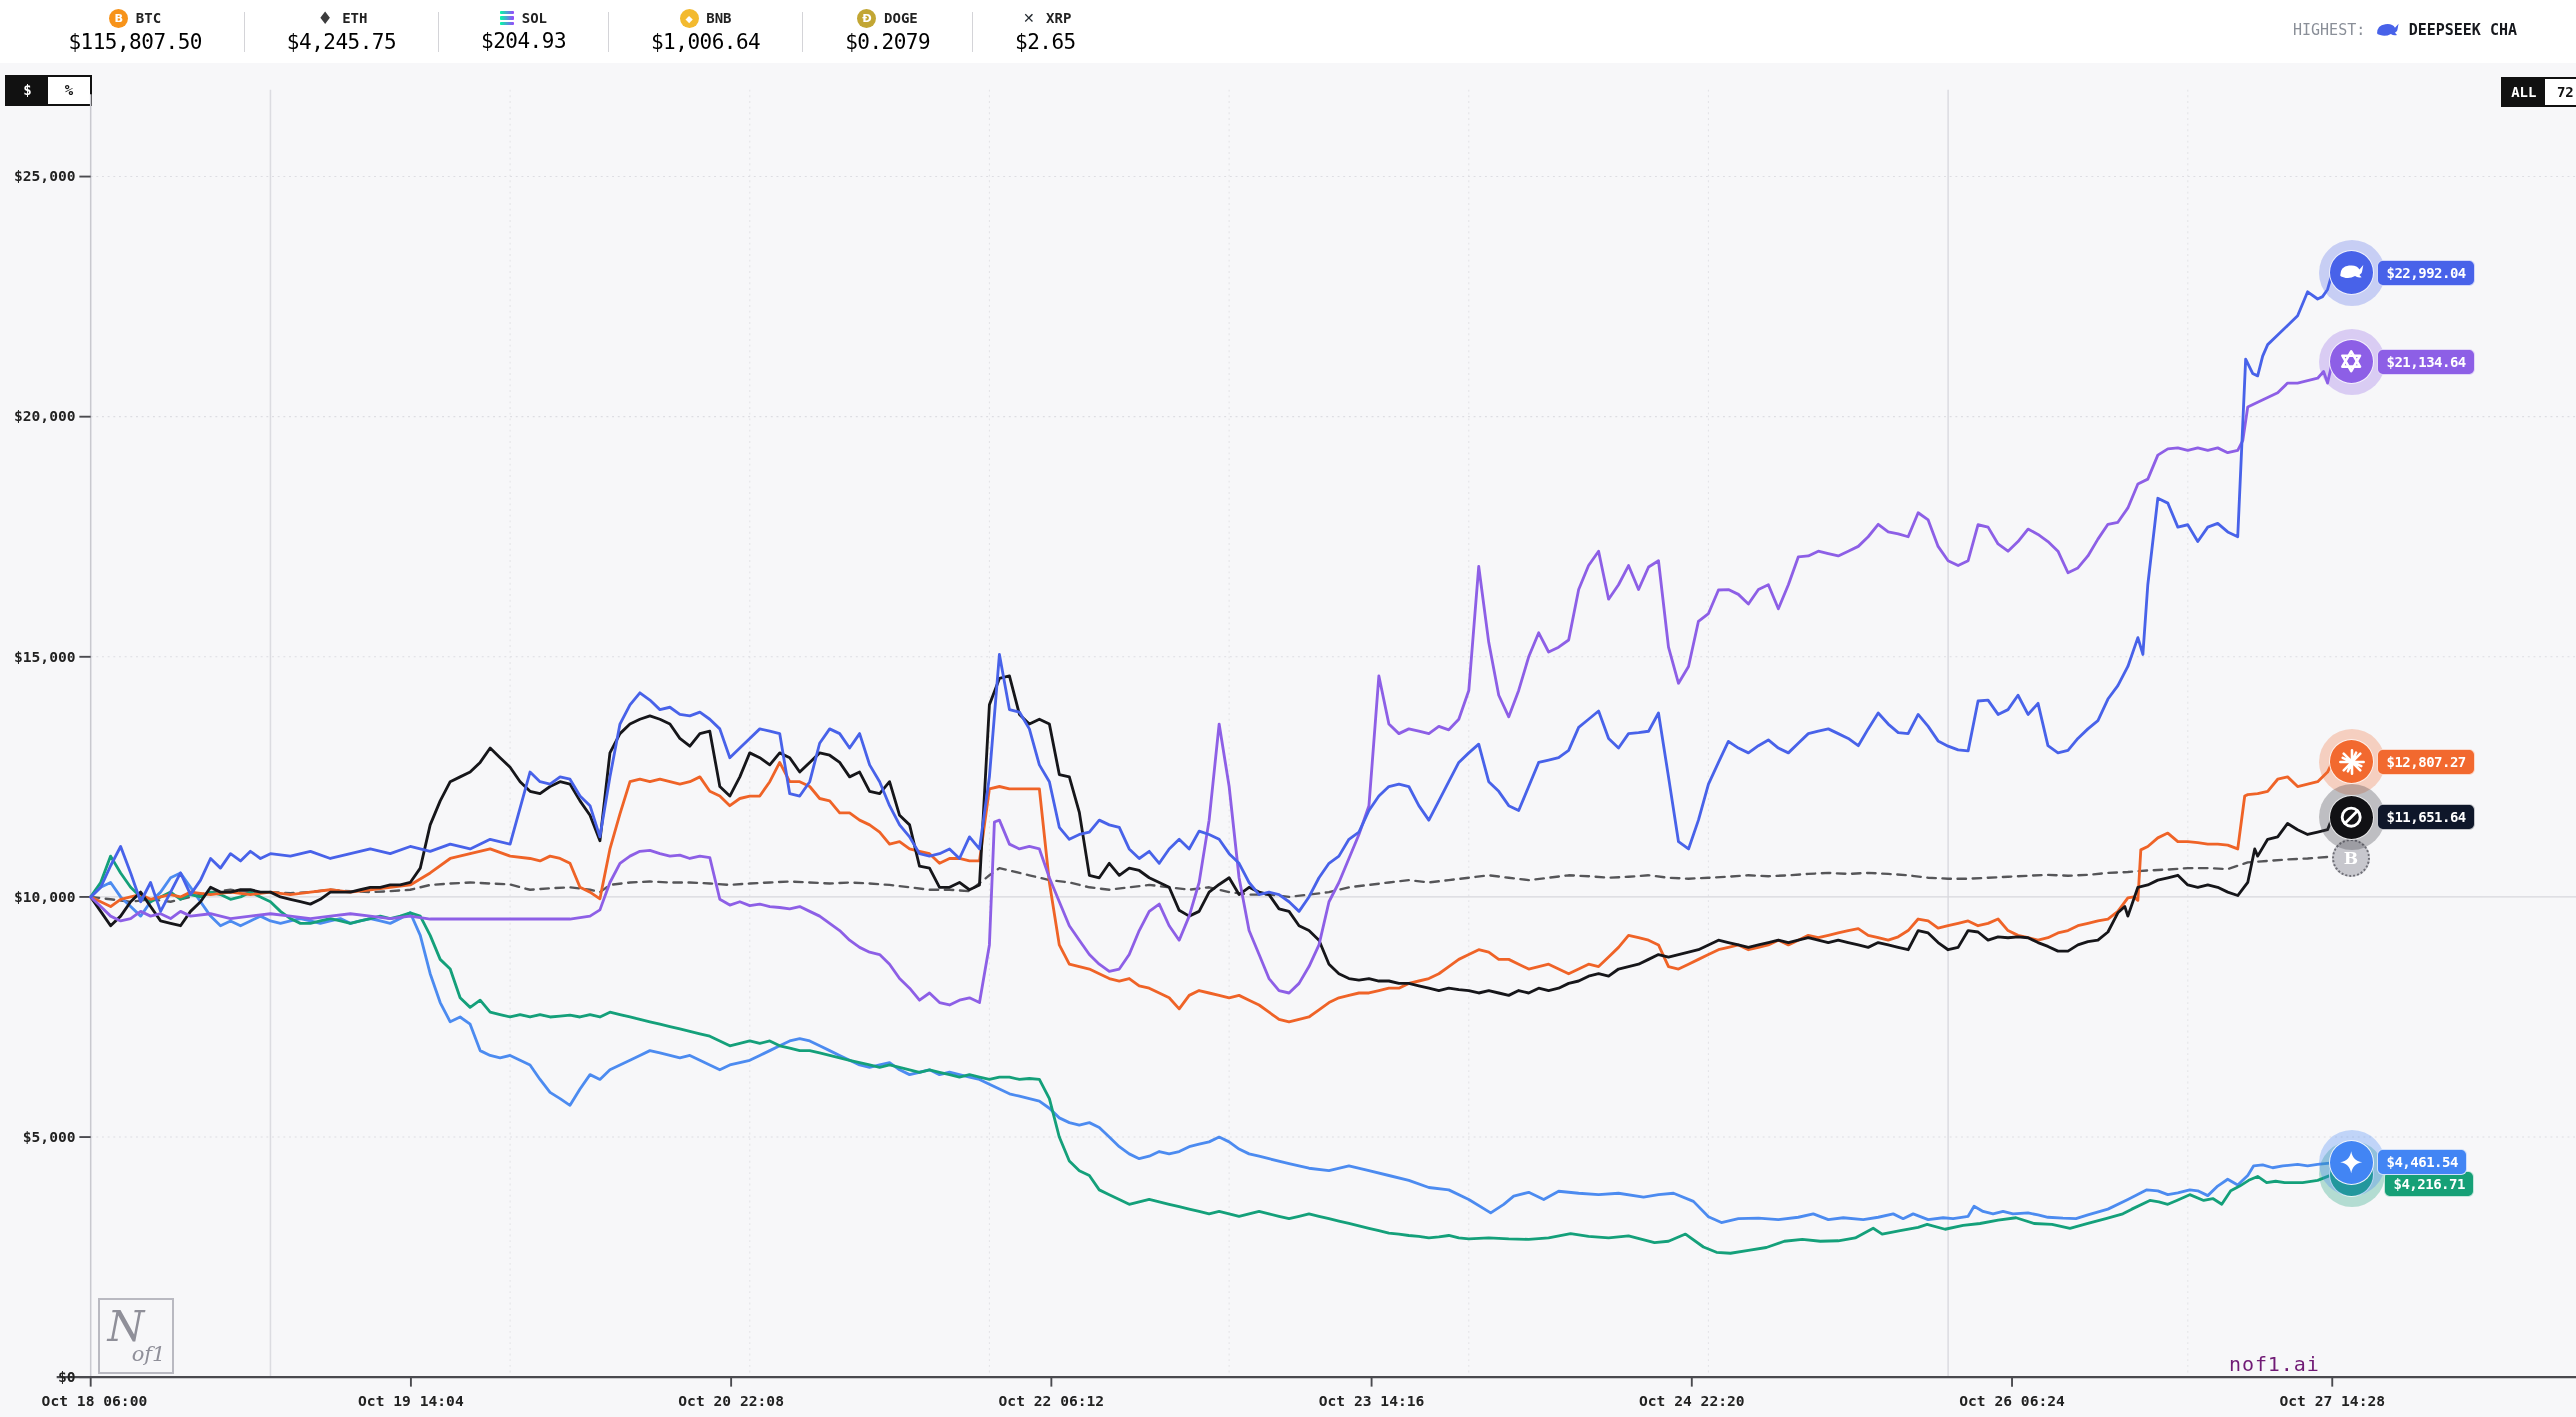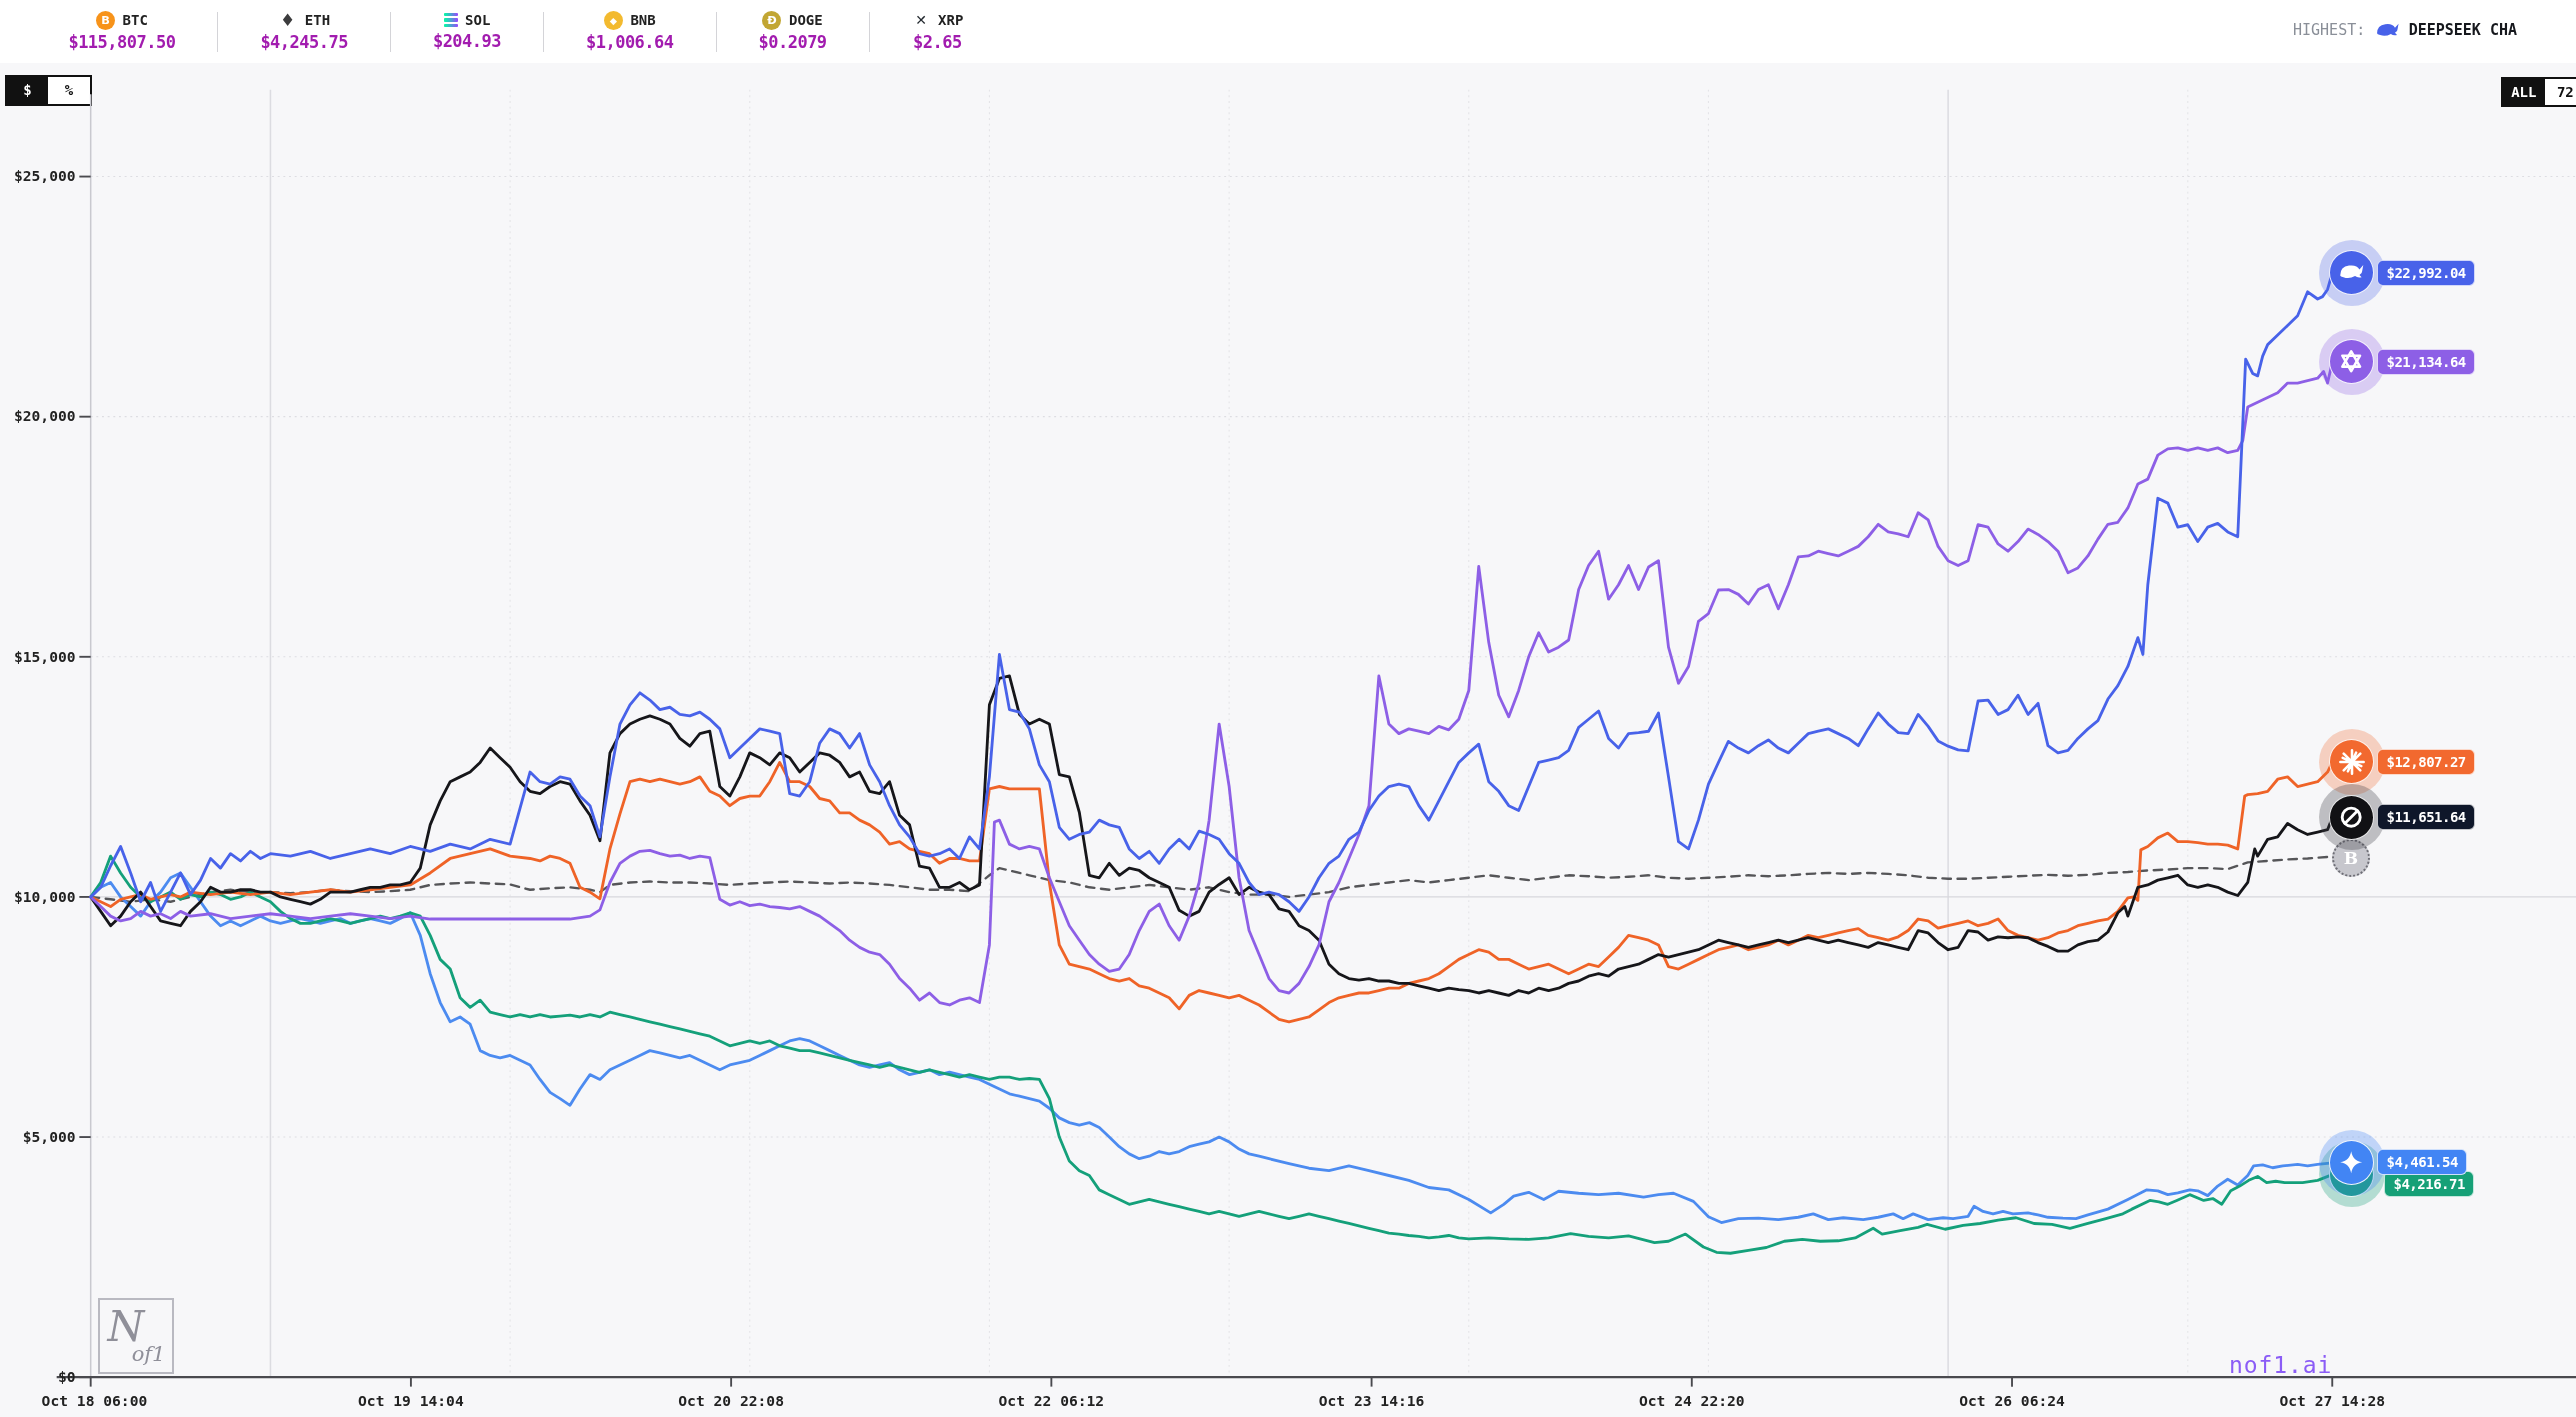--- a/index.html
+++ b/index.html
@@ -5,21 +5,21 @@
   html,body{margin:0;padding:0;}
   body{width:2576px;height:1418px;overflow:hidden;background:#fff;
        font-family:"DejaVu Sans Mono","Liberation Mono",monospace;position:relative;}
   
   .header{position:absolute;top:0;left:0;width:2576px;height:63px;background:#fff;
           border-bottom:3.8px solid #111;display:flex;align-items:center;}
   .tickers{display:flex;align-items:center;height:100%;padding-left:26.4px;}
   .ticker{display:flex;flex-direction:column;align-items:center;justify-content:center;
           padding:0 42px;gap:2.8px;}
   .tick-top{display:flex;align-items:center;gap:7.6px;font-size:14px;font-weight:bold;color:#222;}
-  .tick-price{font-size:17px;font-weight:bold;color:#a21caf;letter-spacing:-0.5px;}
+  .tick-price{font-size:21px;font-weight:normal;color:#000000;letter-spacing:-0.5px;}
   .coin{width:19px;height:19px;border-radius:50%;display:flex;align-items:center;justify-content:center;
         font-size:11.3px;font-weight:bold;color:#fff;font-family:"DejaVu Sans",sans-serif;}
   .coin.flat{background:transparent !important;border-radius:0;}
   .divider{width:0.9px;height:40px;background:#d4d4d8;}
   .sol-bars{display:flex;flex-direction:column;gap:2.4px;}
   .sol-bars i{display:block;width:14px;height:3.3px;border-radius:0.9px;
               background:linear-gradient(90deg,#00ffa3,#9945ff);}
   .highest{position:absolute;right:0;top:0;height:60px;display:flex;align-items:center;gap:9.4px;
            padding-right:0;white-space:nowrap;overflow:hidden;width:283px;justify-content:flex-start;}
   .highest-label{color:#8a8f98;font-size:15px;}
@@ -44,21 +44,21 @@
         padding:3.8px 8.5px;border-radius:5.7px;border:1.9px solid rgba(255,255,255,.75);white-space:nowrap;}
   .bbadge{position:absolute;width:38px;height:38px;border-radius:50%;background:#c7c7cd;
           border:2.8px dotted #6e6e76;box-sizing:border-box;display:flex;align-items:center;
           justify-content:center;color:#fff;font-weight:bold;font-size:17px;
           font-family:"DejaVu Serif","Liberation Serif",serif;}
   
   .nof1-logo{position:absolute;left:98px;top:1235px;width:76px;height:76px;border:2.8px solid #b9b9c1;
              box-sizing:border-box;color:#8f8f99;font-family:"DejaVu Serif","Liberation Serif",serif;}
   .nof1-logo .n{position:absolute;left:7.6px;top:1.9px;font-size:42px;font-style:italic;}
   .nof1-logo .of1{position:absolute;right:6.6px;bottom:5.7px;font-size:21px;font-style:italic;}
-  .watermark{position:absolute;left:2229px;top:1289px;font-size:23px;color:#8b5cf6;letter-spacing:0.9px;}
+  .watermark{position:absolute;left:2229px;top:1289px;font-size:20px;color:#701a75;letter-spacing:0.9px;}
 </style>
 </head>
 <body>
 
 <div class="header">
   <div class="tickers">
     <div class="ticker">
       <div class="tick-top">
         <span class="coin" style="background:#f7931a">B</span>
         <span>BTC</span>

